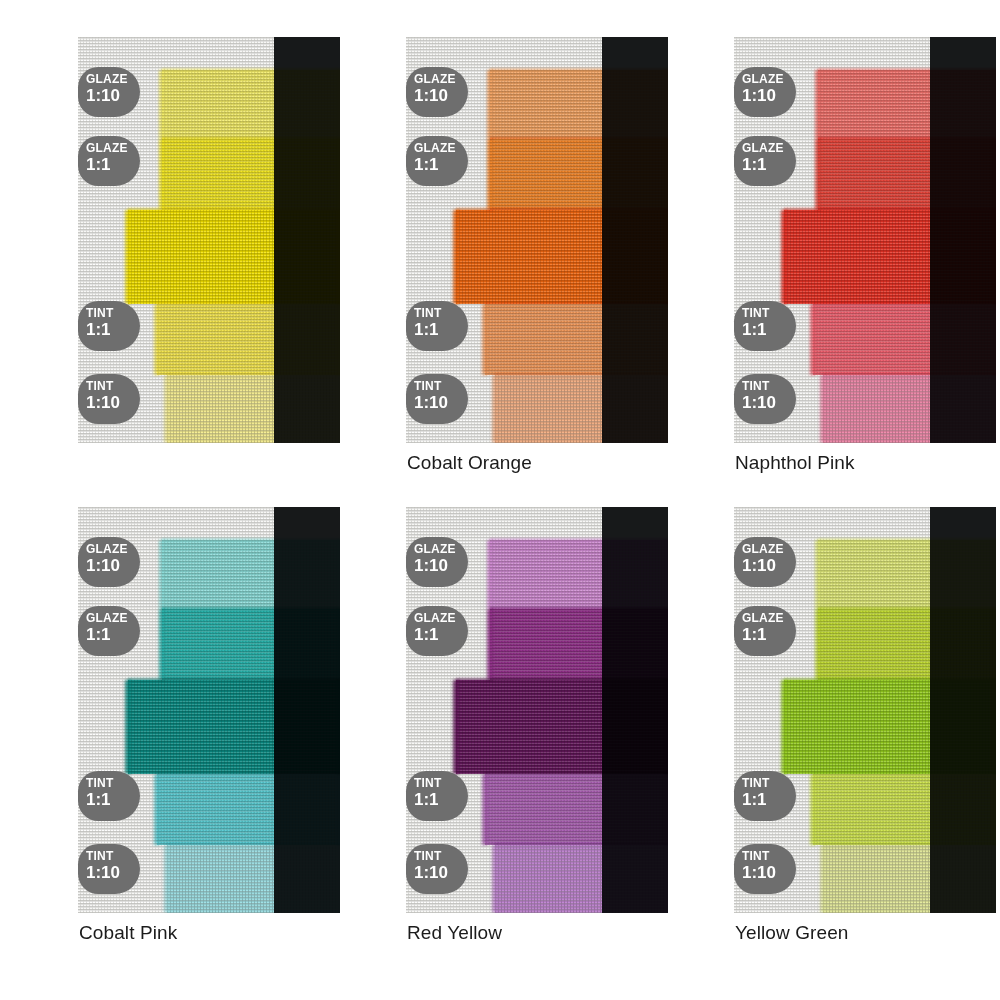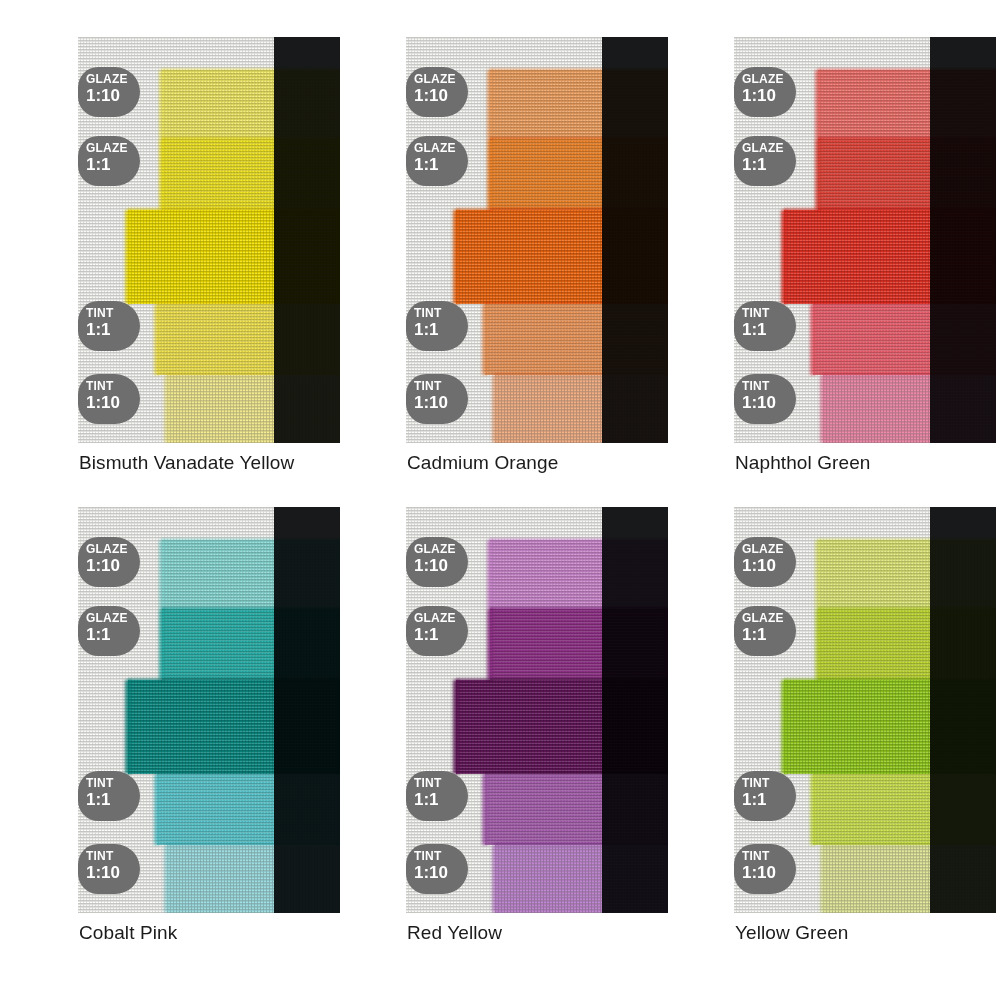--- a/index.html
+++ b/index.html
@@ -151,21 +151,20 @@
         <span class="l2">1:1</span>
       </div>
       <div class="pill" style="top: 264px; background: rgb(110, 110, 110); color: rgb(255, 255, 255);">
         <span class="l1">TINT</span>
         <span class="l2">1:1</span>
       </div>
       <div class="pill" style="top: 337px; background: rgb(110, 110, 110); color: rgb(255, 255, 255);">
         <span class="l1">TINT</span>
         <span class="l2">1:10</span>
       </div>
-      <div class="caption">Bismuth Vanadate Yellow</div>
     </div>
     <div class="card">
       <div class="canvas" style="background: rgb(247, 247, 245);">
         <div class="weave"></div>
         <div class="weave2"></div>
         <div class="blackbar" style="left: 196px; background: rgb(23, 25, 26);"></div>
         <div class="band" style="left: 84px; top: 33px; width: 178px; height: 69px; background: rgb(251, 147, 64); opacity: 0.8;">
           <div class="tex"></div>
           <div class="edgeL" style="background: rgb(251, 147, 64);"></div>
           <div class="edgeR" style="background: rgb(251, 147, 64);"></div>
@@ -205,21 +204,21 @@
         <span class="l2">1:1</span>
       </div>
       <div class="pill" style="top: 264px; background: rgb(110, 110, 110); color: rgb(255, 255, 255);">
         <span class="l1">TINT</span>
         <span class="l2">1:1</span>
       </div>
       <div class="pill" style="top: 337px; background: rgb(110, 110, 110); color: rgb(255, 255, 255);">
         <span class="l1">TINT</span>
         <span class="l2">1:10</span>
       </div>
-      <div class="caption">Cadmium Orange</div>
+      <div class="caption">Cobalt Orange</div>
     </div>
     <div class="card">
       <div class="canvas" style="background: rgb(247, 247, 245);">
         <div class="weave"></div>
         <div class="weave2"></div>
         <div class="blackbar" style="left: 196px; background: rgb(23, 25, 26);"></div>
         <div class="band" style="left: 84px; top: 33px; width: 178px; height: 69px; background: rgb(249, 78, 71); opacity: 0.78;">
           <div class="tex"></div>
           <div class="edgeL" style="background: rgb(249, 78, 71);"></div>
           <div class="edgeR" style="background: rgb(249, 78, 71);"></div>
@@ -259,21 +258,21 @@
         <span class="l2">1:1</span>
       </div>
       <div class="pill" style="top: 264px; background: rgb(110, 110, 110); color: rgb(255, 255, 255);">
         <span class="l1">TINT</span>
         <span class="l2">1:1</span>
       </div>
       <div class="pill" style="top: 337px; background: rgb(110, 110, 110); color: rgb(255, 255, 255);">
         <span class="l1">TINT</span>
         <span class="l2">1:10</span>
       </div>
-      <div class="caption">Naphthol Green</div>
+      <div class="caption">Naphthol Pink</div>
     </div>
     <div class="card">
       <div class="canvas" style="background: rgb(247, 247, 245);">
         <div class="weave"></div>
         <div class="weave2"></div>
         <div class="blackbar" style="left: 196px; background: rgb(23, 25, 26);"></div>
         <div class="band" style="left: 84px; top: 33px; width: 178px; height: 69px; background: rgb(111, 220, 217); opacity: 0.78;">
           <div class="tex"></div>
           <div class="edgeL" style="background: rgb(111, 220, 217);"></div>
           <div class="edgeR" style="background: rgb(111, 220, 217);"></div>

